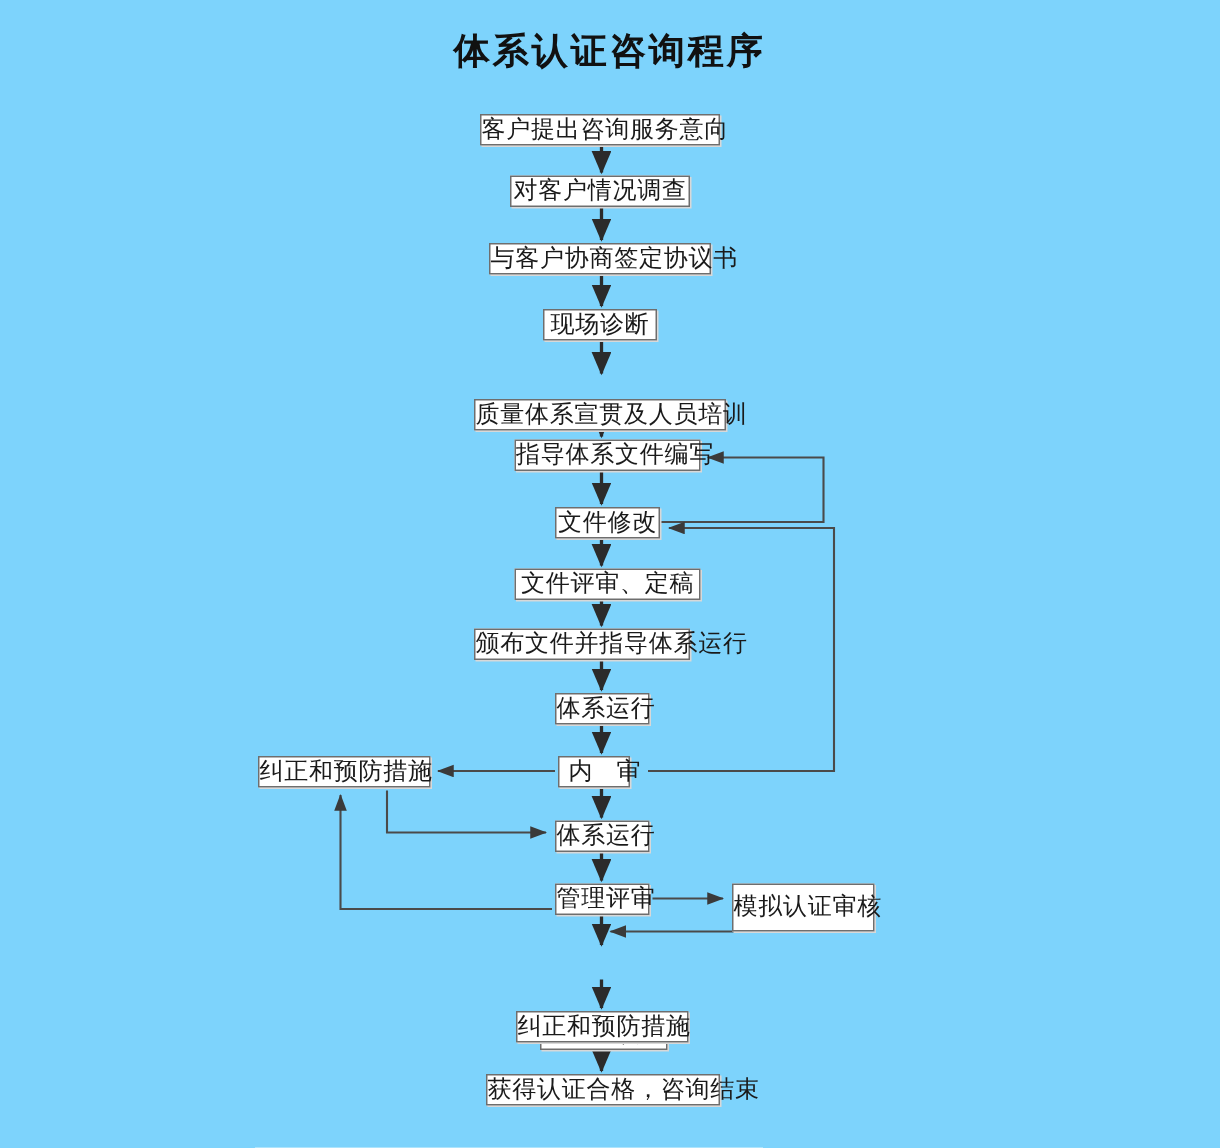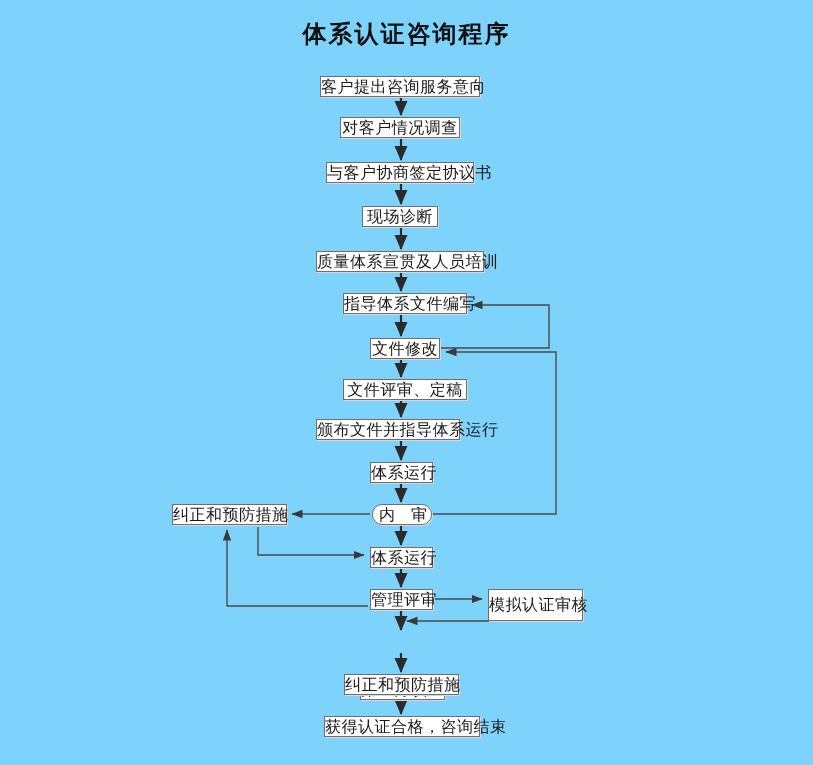--- a/index.html
+++ b/index.html
@@ -111,39 +111,39 @@
       </div>
       <div class="node" style="left: 340px; top: 117px; width: 120px; height: 21px;">
         <span class="lbl">对客户情况调查</span>
       </div>
       <div class="node" style="left: 326px; top: 162px; width: 148px; height: 21px;">
         <span class="lbl">与客户协商签定协议书</span>
       </div>
       <div class="node" style="left: 362px; top: 206px; width: 76px; height: 21px;">
         <span class="lbl">现场诊断</span>
       </div>
-      <div class="node" style="left: 316px; top: 251px; width: 168px; height: 21px;">
+      <div class="node" style="left: 316px; top: 266px; width: 168px; height: 21px;">
         <span class="lbl">质量体系宣贯及人员培训</span>
       </div>
       <div class="node" style="left: 343px; top: 293px; width: 124px; height: 21px;">
         <span class="lbl">指导体系文件编写</span>
       </div>
       <div class="node" style="left: 370px; top: 338px; width: 70px; height: 21px;">
         <span class="lbl">文件修改</span>
       </div>
       <div class="node" style="left: 343px; top: 379px; width: 124px; height: 21px;">
         <span class="lbl">文件评审、定稿</span>
       </div>
       <div class="node" style="left: 316px; top: 419px; width: 144px; height: 21px;">
         <span class="lbl">颁布文件并指导体系运行</span>
       </div>
       <div class="node" style="left: 370px; top: 462px; width: 63px; height: 21px;">
         <span class="lbl">体系运行</span>
       </div>
-      <div class="node wide-gap" style="left: 372px; top: 504px; width: 60px; height: 21px; border-radius: 10px;">
+      <div class="node wide-gap" style="left: 372px; top: 504px; width: 48px; height: 21px;">
         <span class="lbl">内  审</span>
       </div>
       <div class="node" style="left: 172px; top: 504px; width: 115px; height: 21px;">
         <span class="lbl">纠正和预防措施</span>
       </div>
       <div class="node" style="left: 370px; top: 547px; width: 63px; height: 21px;">
         <span class="lbl">体系运行</span>
       </div>
       <div class="node" style="left: 370px; top: 589px; width: 63px; height: 21px;">
         <span class="lbl">管理评审</span>

